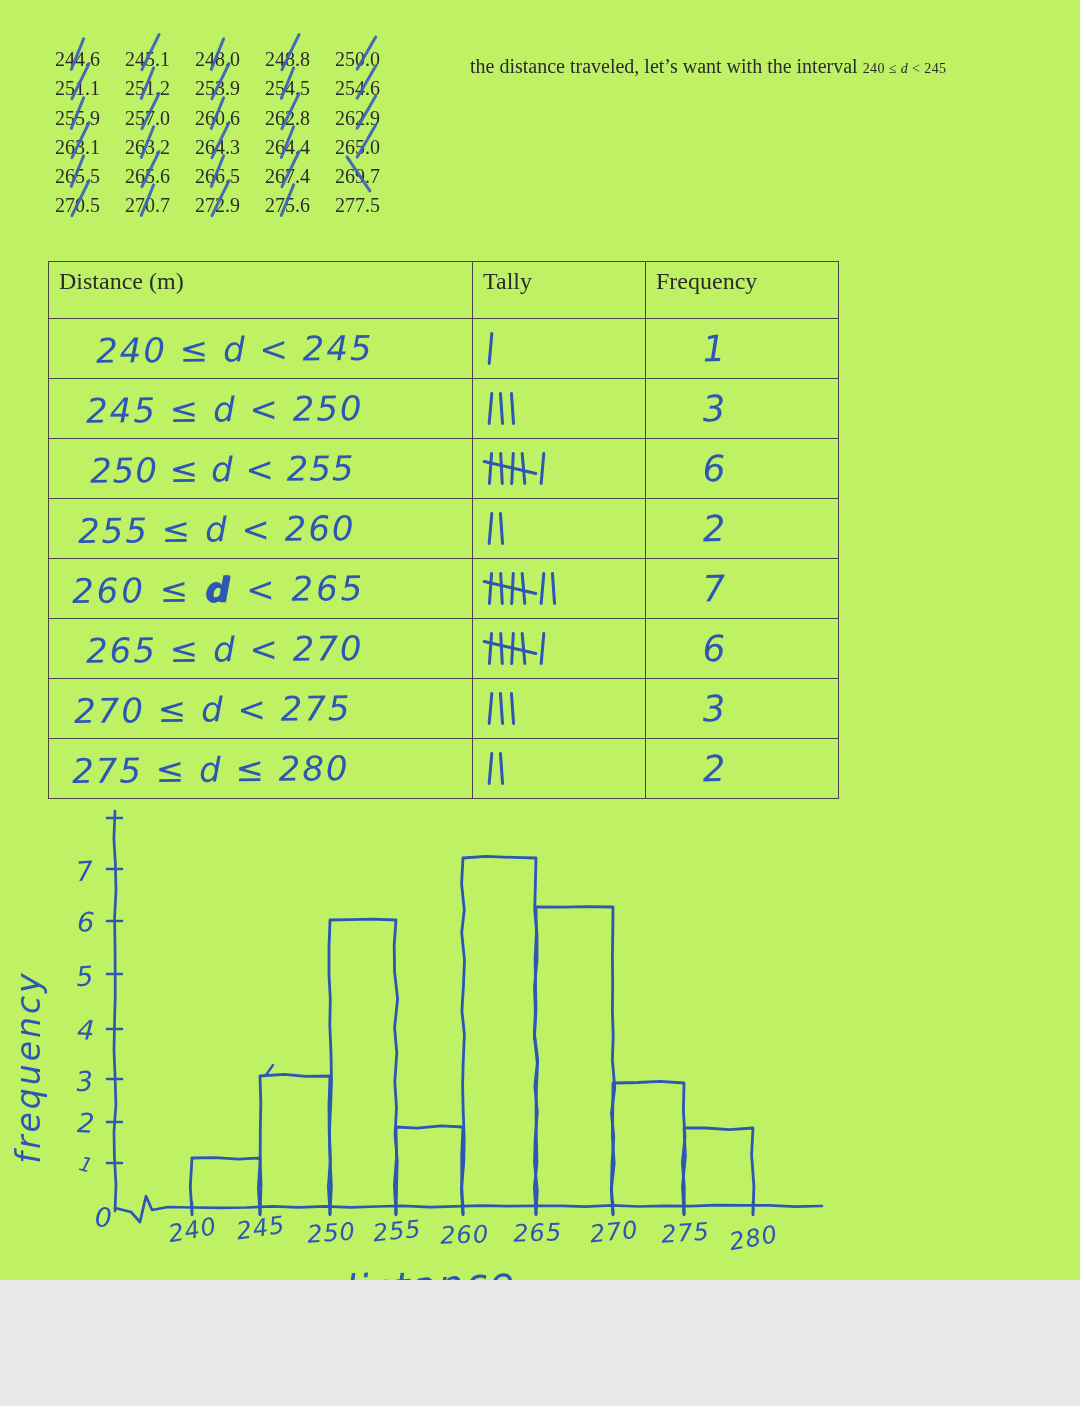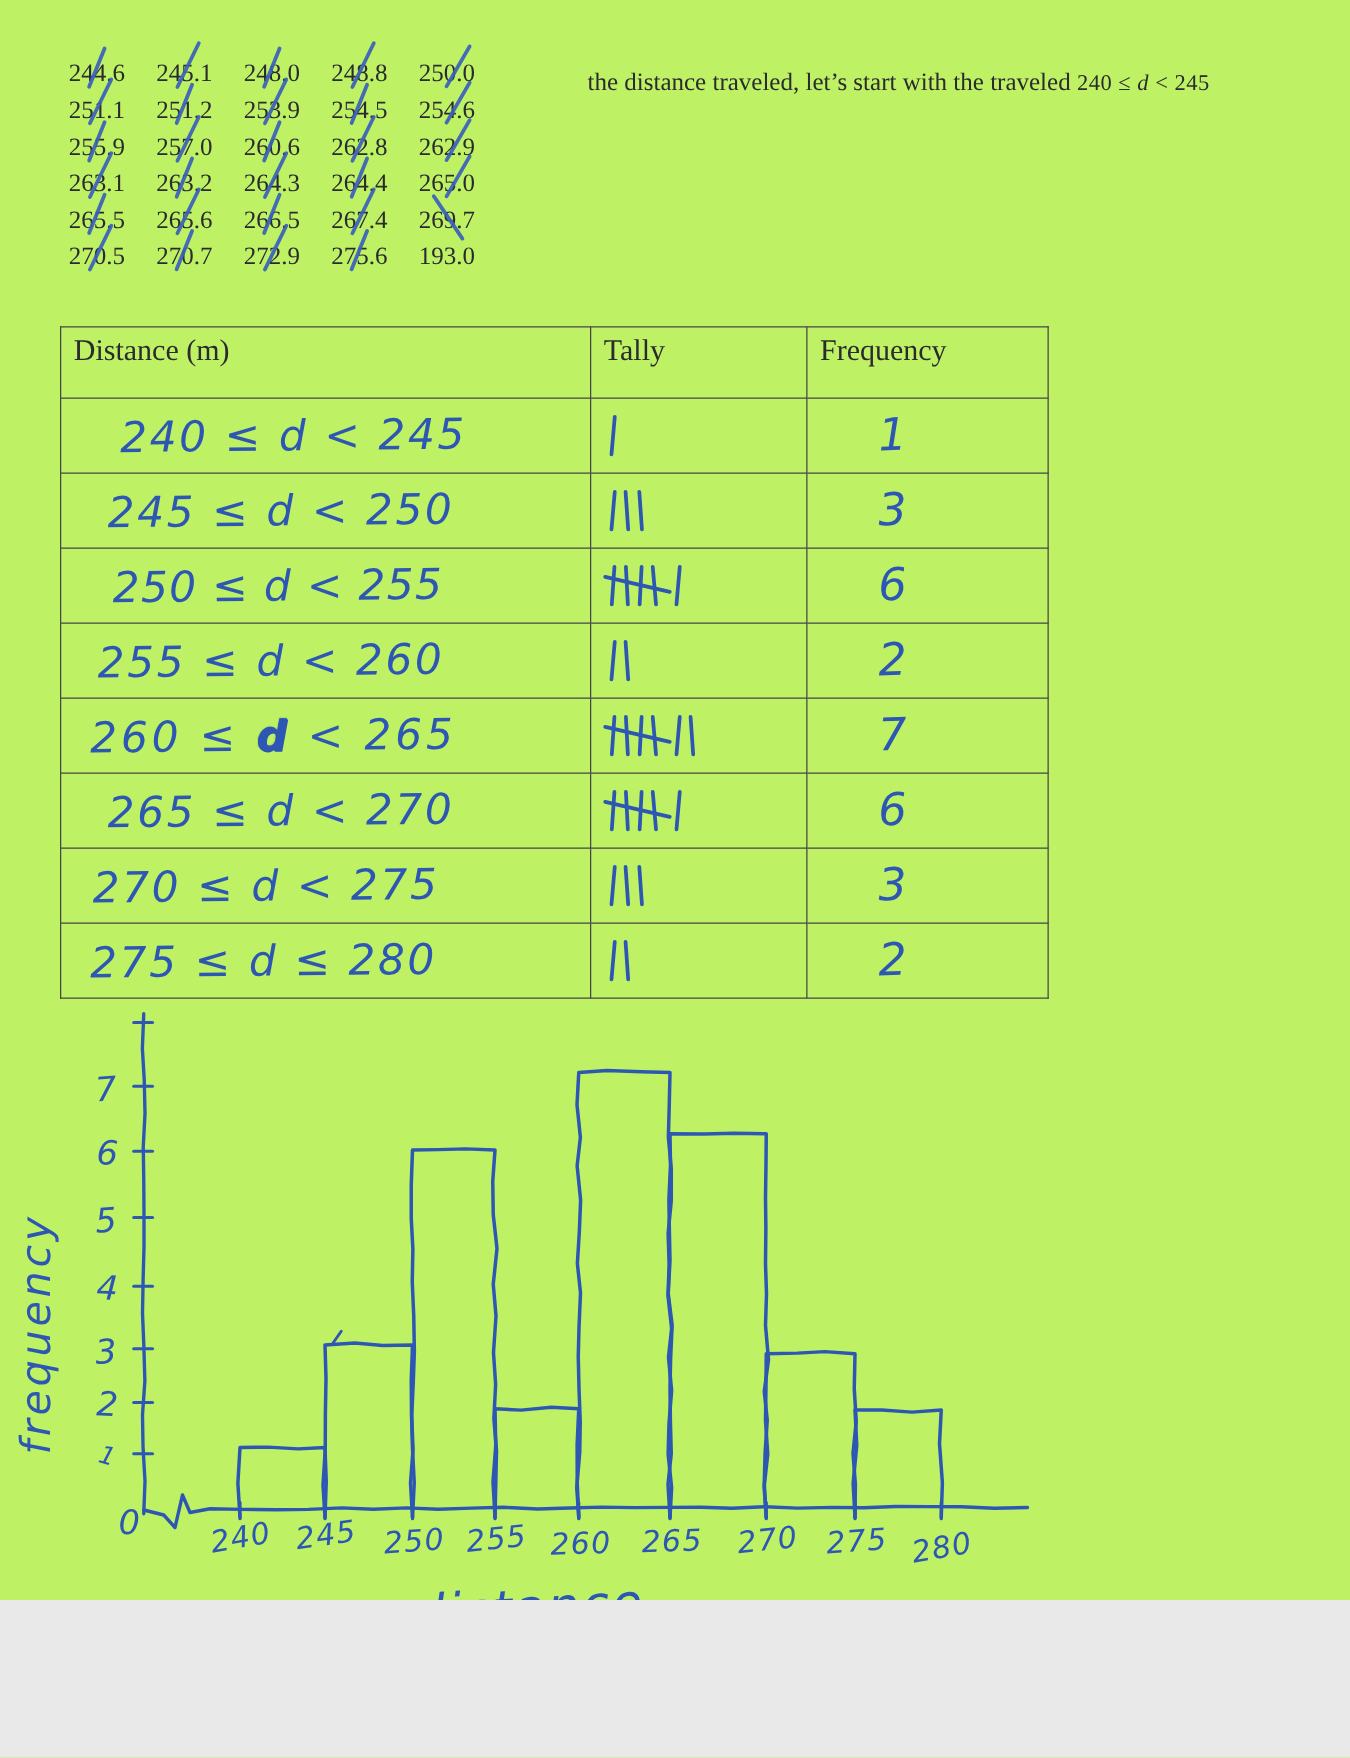--- a/index.html
+++ b/index.html
@@ -13,21 +13,21 @@
   .strike{position:absolute;display:block;width:2.6px;border-radius:3px;background:#3b60bb;opacity:.92;}
   .strike.slash{height:36px;left:21px;top:-11px;transform:rotate(22deg);}
   .num:nth-child(2n) .strike.slash{height:42px;top:-16px;left:24px;transform:rotate(26deg);}
   .num:nth-child(5n) .strike.slash{height:40px;top:-14px;left:30px;transform:rotate(30deg);}
   .strike.backslash{height:44px;left:22px;top:-12px;transform:rotate(-34deg);}
 
   
   #para{position:absolute;left:470px;top:48px;width:600px;font-size:20px;}
   .pline{line-height:37px;white-space:nowrap;}
   .seg-i{font-style:italic;}
-  .seg-math{font-size:18px;letter-spacing:.4px;}
+  .seg-math{font-size:14px;letter-spacing:.4px;}
   .seg-scribble{font-weight:bold;}
   .seg-scribble::before{content:"";display:inline-block;width:9px;height:11px;background:#1b1b1b;
                         border-radius:55% 45% 60% 40%;margin-right:-2px;vertical-align:-1px;}
 
   
   #freq-table{position:absolute;left:48px;top:261px;width:790px;border-collapse:collapse;table-layout:fixed;}
   #freq-table th,#freq-table td{border:1.6px solid #46464a;overflow:visible;}
   #freq-table thead th{height:50px;font-size:24px;font-weight:normal;text-align:left;
                        vertical-align:top;padding:6px 0 0 10px;}
   #freq-table tbody td{height:57px;vertical-align:middle;}
@@ -89,24 +89,24 @@
       <span class="num">265.0<i class="strike slash"></i></span>
       <span class="num">265.5<i class="strike slash"></i></span>
       <span class="num">265.6<i class="strike slash"></i></span>
       <span class="num">266.5<i class="strike slash"></i></span>
       <span class="num">267.4<i class="strike slash"></i></span>
       <span class="num">269.7<i class="strike backslash"></i></span>
       <span class="num">270.5<i class="strike slash"></i></span>
       <span class="num">270.7<i class="strike slash"></i></span>
       <span class="num">272.9<i class="strike slash"></i></span>
       <span class="num">275.6<i class="strike slash"></i></span>
-      <span class="num">193.0</span>
+      <span class="num">277.5</span>
     </div>
   <div id="para">
-      <div class="pline"><span>the distance traveled, let’s start with the traveled </span><span class="seg-math">240 ≤ </span><span class="seg-math seg-i">d</span><span class="seg-math"> &lt; 245</span></div>
+      <div class="pline"><span>the distance traveled, let’s want with the interval </span><span class="seg-math">240 ≤ </span><span class="seg-math seg-i">d</span><span class="seg-math"> &lt; 245</span></div>
     </div>
 
   <table id="freq-table">
     <colgroup>
       <col style="width:424px">
         <col style="width:173px">
         <col style="width:193px">
     </colgroup>
     <thead id="freq-head">
         <tr>

